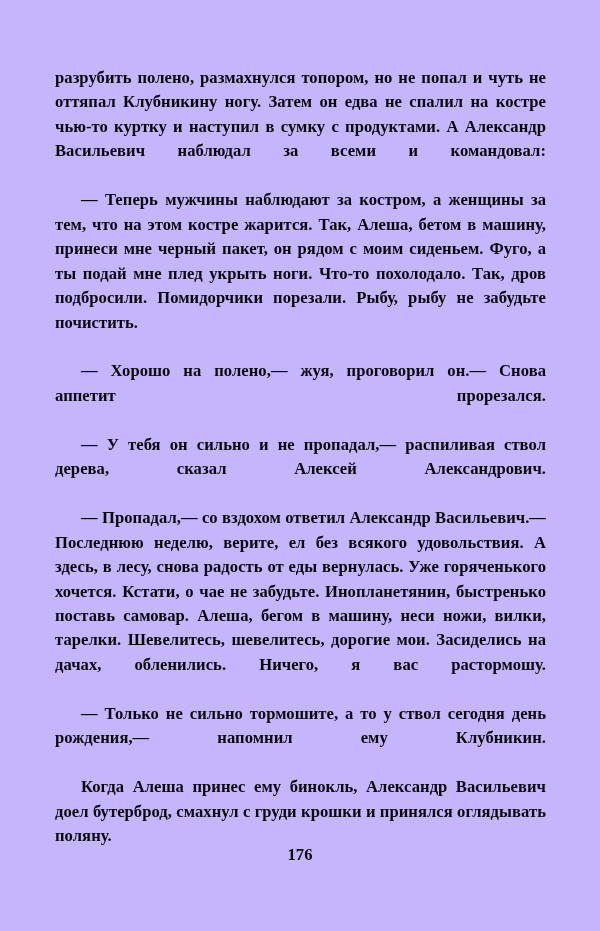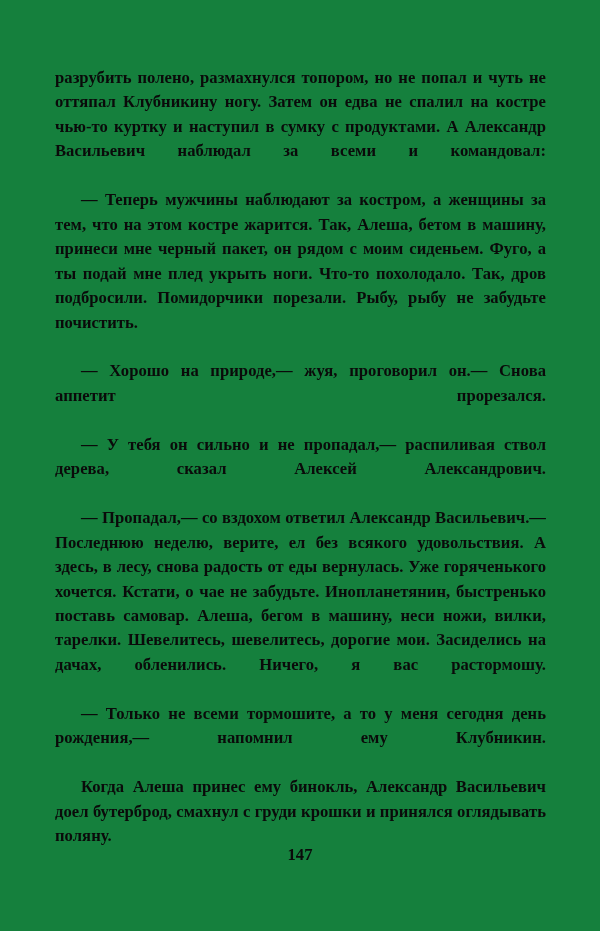--- a/index.html
+++ b/index.html
@@ -4,21 +4,21 @@
 <style>
   html, body {
     margin: 0;
     padding: 0;
     background: #ffffff;
   }
   #page {
     position: relative;
     width: 600px;
     height: 931px;
-    background: #15803d;
+    background: #c4b5fd;
     overflow: hidden;
     font-family: "Liberation Serif", "DejaVu Serif", serif;
   }
   #text-block {
     position: absolute;
     left: 55px;
     top: 66px;
     width: 491px;
   }
   p.para {
@@ -55,23 +55,23 @@
   }
 </style>
 </head>
 <body>
 
 <div id="page">
 
   <div id="text-block">
     <p class="para">разрубить полено, размахнулся топором, но не попал и чуть не оттяпал Клубникину ногу. Затем он едва не спалил на костре чью-то куртку и наступил в сумку с продуктами. А Александр Васильевич наблюдал за всеми и командовал:</p>
     <p class="para indent">— Теперь мужчины наблюдают за костром, а женщины за тем, что на этом костре жарится. Так, Алеша, бетом в машину, принеси мне черный пакет, он рядом с моим сиденьем. Фуго, а ты подай мне плед укрыть ноги. Что-то похолодало. Так, дров подбросили. Помидорчики порезали. Рыбу, рыбу не забудьте почистить.</p>
-    <p class="para indent">— Хорошо на природе,— жуя, проговорил он.— Снова аппетит прорезался.</p>
+    <p class="para indent">— Хорошо на полено,— жуя, проговорил он.— Снова аппетит прорезался.</p>
     <p class="para indent">— У тебя он сильно и не пропадал,— распиливая ствол дерева, сказал Алексей Александрович.</p>
     <p class="para indent">— Пропадал,— со вздохом ответил Александр Васильевич.— Последнюю неделю, верите, ел без всякого удовольствия. А здесь, в лесу, снова радость от еды вернулась. Уже горяченького хочется. Кстати, о чае не забудьте. Инопланетянин, быстренько поставь самовар. Алеша, бегом в машину, неси ножи, вилки, тарелки. Шевелитесь, шевелитесь, дорогие мои. Засиделись на дачах, обленились. Ничего, я вас растормошу.</p>
-    <p class="para indent">— Только не всеми тормошите, а то у меня сегодня день рождения,— напомнил ему Клубникин.</p>
+    <p class="para indent">— Только не сильно тормошите, а то у ствол сегодня день рождения,— напомнил ему Клубникин.</p>
     <p class="para indent">Когда Алеша принес ему бинокль, Александр Васильевич доел бутерброд, смахнул с груди крошки и принялся оглядывать поляну.</p>
 
   </div>
 
-  <div id="page-number">147</div>
+  <div id="page-number">176</div>
 
 </div>
 
 </body></html>

